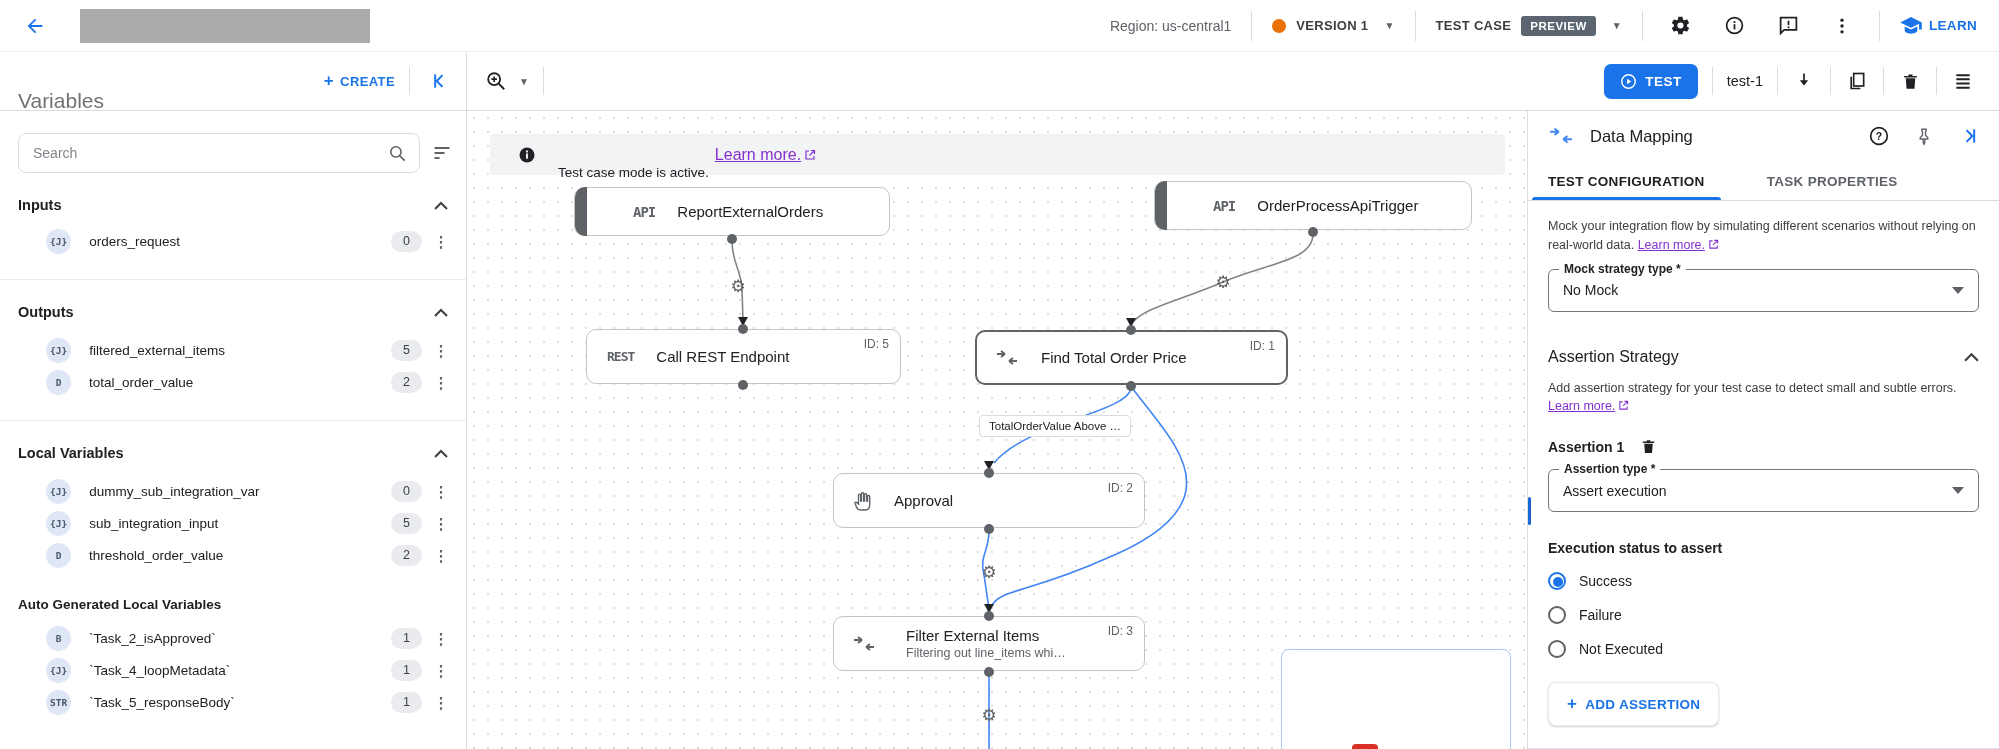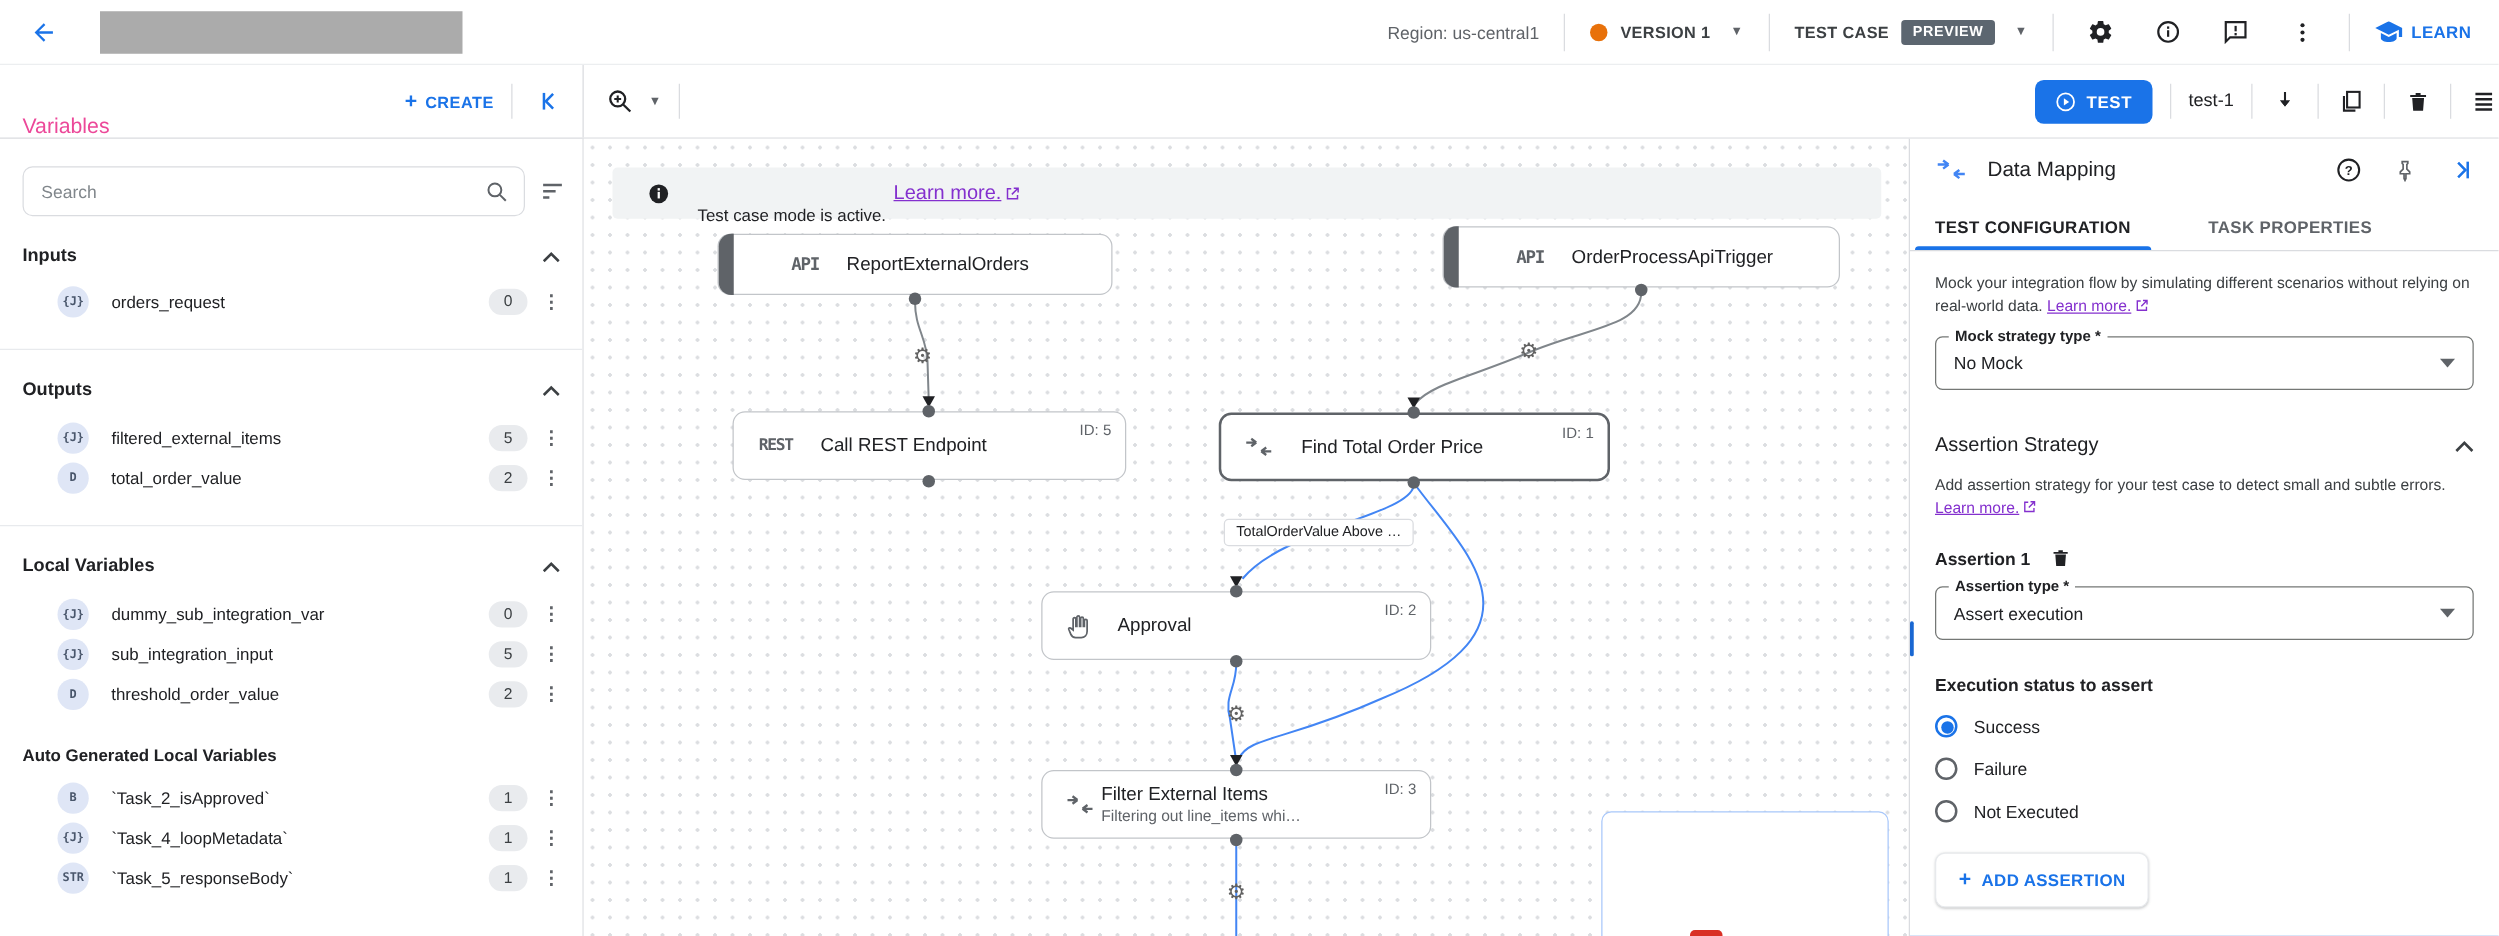--- a/index.html
+++ b/index.html
@@ -24,28 +24,28 @@
     padding:4px 9px; border-radius:3px; letter-spacing:.5px; }
   .icon-cluster { display:flex; align-items:center; gap:32px; margin:0 6px; }
   .tb-icon { width:22px; height:22px; display:flex; align-items:center; justify-content:center; cursor:pointer; }
   .learn { display:flex; align-items:center; gap:7px; color:#1a73e8; font-weight:bold;
     font-size:13.5px; letter-spacing:.3px; cursor:pointer; }
 
   
   .toolbar { height:59px; display:flex; align-items:center; border-bottom:1px solid #dadce0; }
   .toolbar-left { width:467px; height:100%; display:flex; align-items:center;
     padding:0 14px 0 18px; border-right:1px solid #dadce0; }
-  .panel-title { font-size:17px; color:#ec4899;margin-top:40px; }
+  .panel-title { font-size:21px; color:#737373;margin-top:40px; }
   .create-btn { margin-left:auto; display:flex; align-items:center; gap:6px; color:#1a73e8;
     font-weight:bold; font-size:13px; letter-spacing:.4px; cursor:pointer; }
   .plus { font-size:17px; font-weight:bold; }
   .collapse-left { margin:0 2px 0 6px; cursor:pointer; display:flex; }
   .tdiv { width:1px; height:28px; background:#dadce0; margin:0 14px; }
   .zoom-ctl { display:flex; align-items:center; gap:6px; margin-left:18px; cursor:pointer; }
-  .toolbar-right { margin-left:auto; display:flex; align-items:center; }
+  .toolbar-right { margin-left:auto; display:flex; align-items:center; padding-right:24px; }
   .test-btn { display:flex; align-items:center; gap:8px; background:#1a73e8; color:#fff;
     font-weight:bold; font-size:13.5px; letter-spacing:.5px; padding:9px 16px;
     border-radius:7px; cursor:pointer; }
   .test-name { font-size:14.5px; color:#202124; }
   .act-icon { width:24px; height:24px; display:flex; align-items:center; justify-content:center; cursor:pointer; }
 
   .main { position:relative; width:1999px; height:638px; display:flex; }
 
   
   .vars-panel { width:467px; height:100%; border-right:1px solid #dadce0; overflow:hidden; position:relative; }
@@ -86,21 +86,21 @@
     display:flex; align-items:center; cursor:pointer; }
   .node.trigger { padding-left:40px; }
   .node.trigger::before { content:""; position:absolute; left:0; top:-1px; bottom:-1px; width:12px;
     background:#5f6368; border-radius:10px 0 0 10px; }
   .node.selected { border:2px solid #5f6368; }
   .node-badge { font-family:"DejaVu Sans Mono", monospace; font-weight:bold; font-size:14px;
     color:#5f6368; letter-spacing:-1px; margin:0 0 0 18px; }
   .node-title { font-size:15px; color:#202124; margin-left:22px; }
   .node-id { position:absolute; top:7px; right:11px; font-size:12px; color:#5f6368; }
   .node-icon { margin-left:18px; display:flex; }
-  .node-text { margin-left:5px; }
+  .node-text { margin-left:30px; }
   .node-sub { font-size:12.5px; color:#5f6368; margin-top:2px; }
   .cdot { position:absolute; width:10px; height:10px; border-radius:50%; background:#5f6368; }
   .gear { position:absolute; font-size:17px; color:#616161; line-height:1;
     transform:translate(-50%,-50%); cursor:pointer;
     font-family:"DejaVu Sans", sans-serif; }
   .edge-chip { position:absolute; left:512px; top:304px; background:#fff; border:1px solid #dadce0;
     border-radius:4px; padding:4px 9px; font-size:11.5px; color:#202124; white-space:nowrap; cursor:pointer; }
   .preview-box { position:absolute; left:814px; top:538px; width:230px; height:110px; background:#fff;
     border:1px solid #a8c7fa; border-radius:8px; }
   .red-sliver { position:absolute; left:70px; top:94px; width:26px; height:16px;

